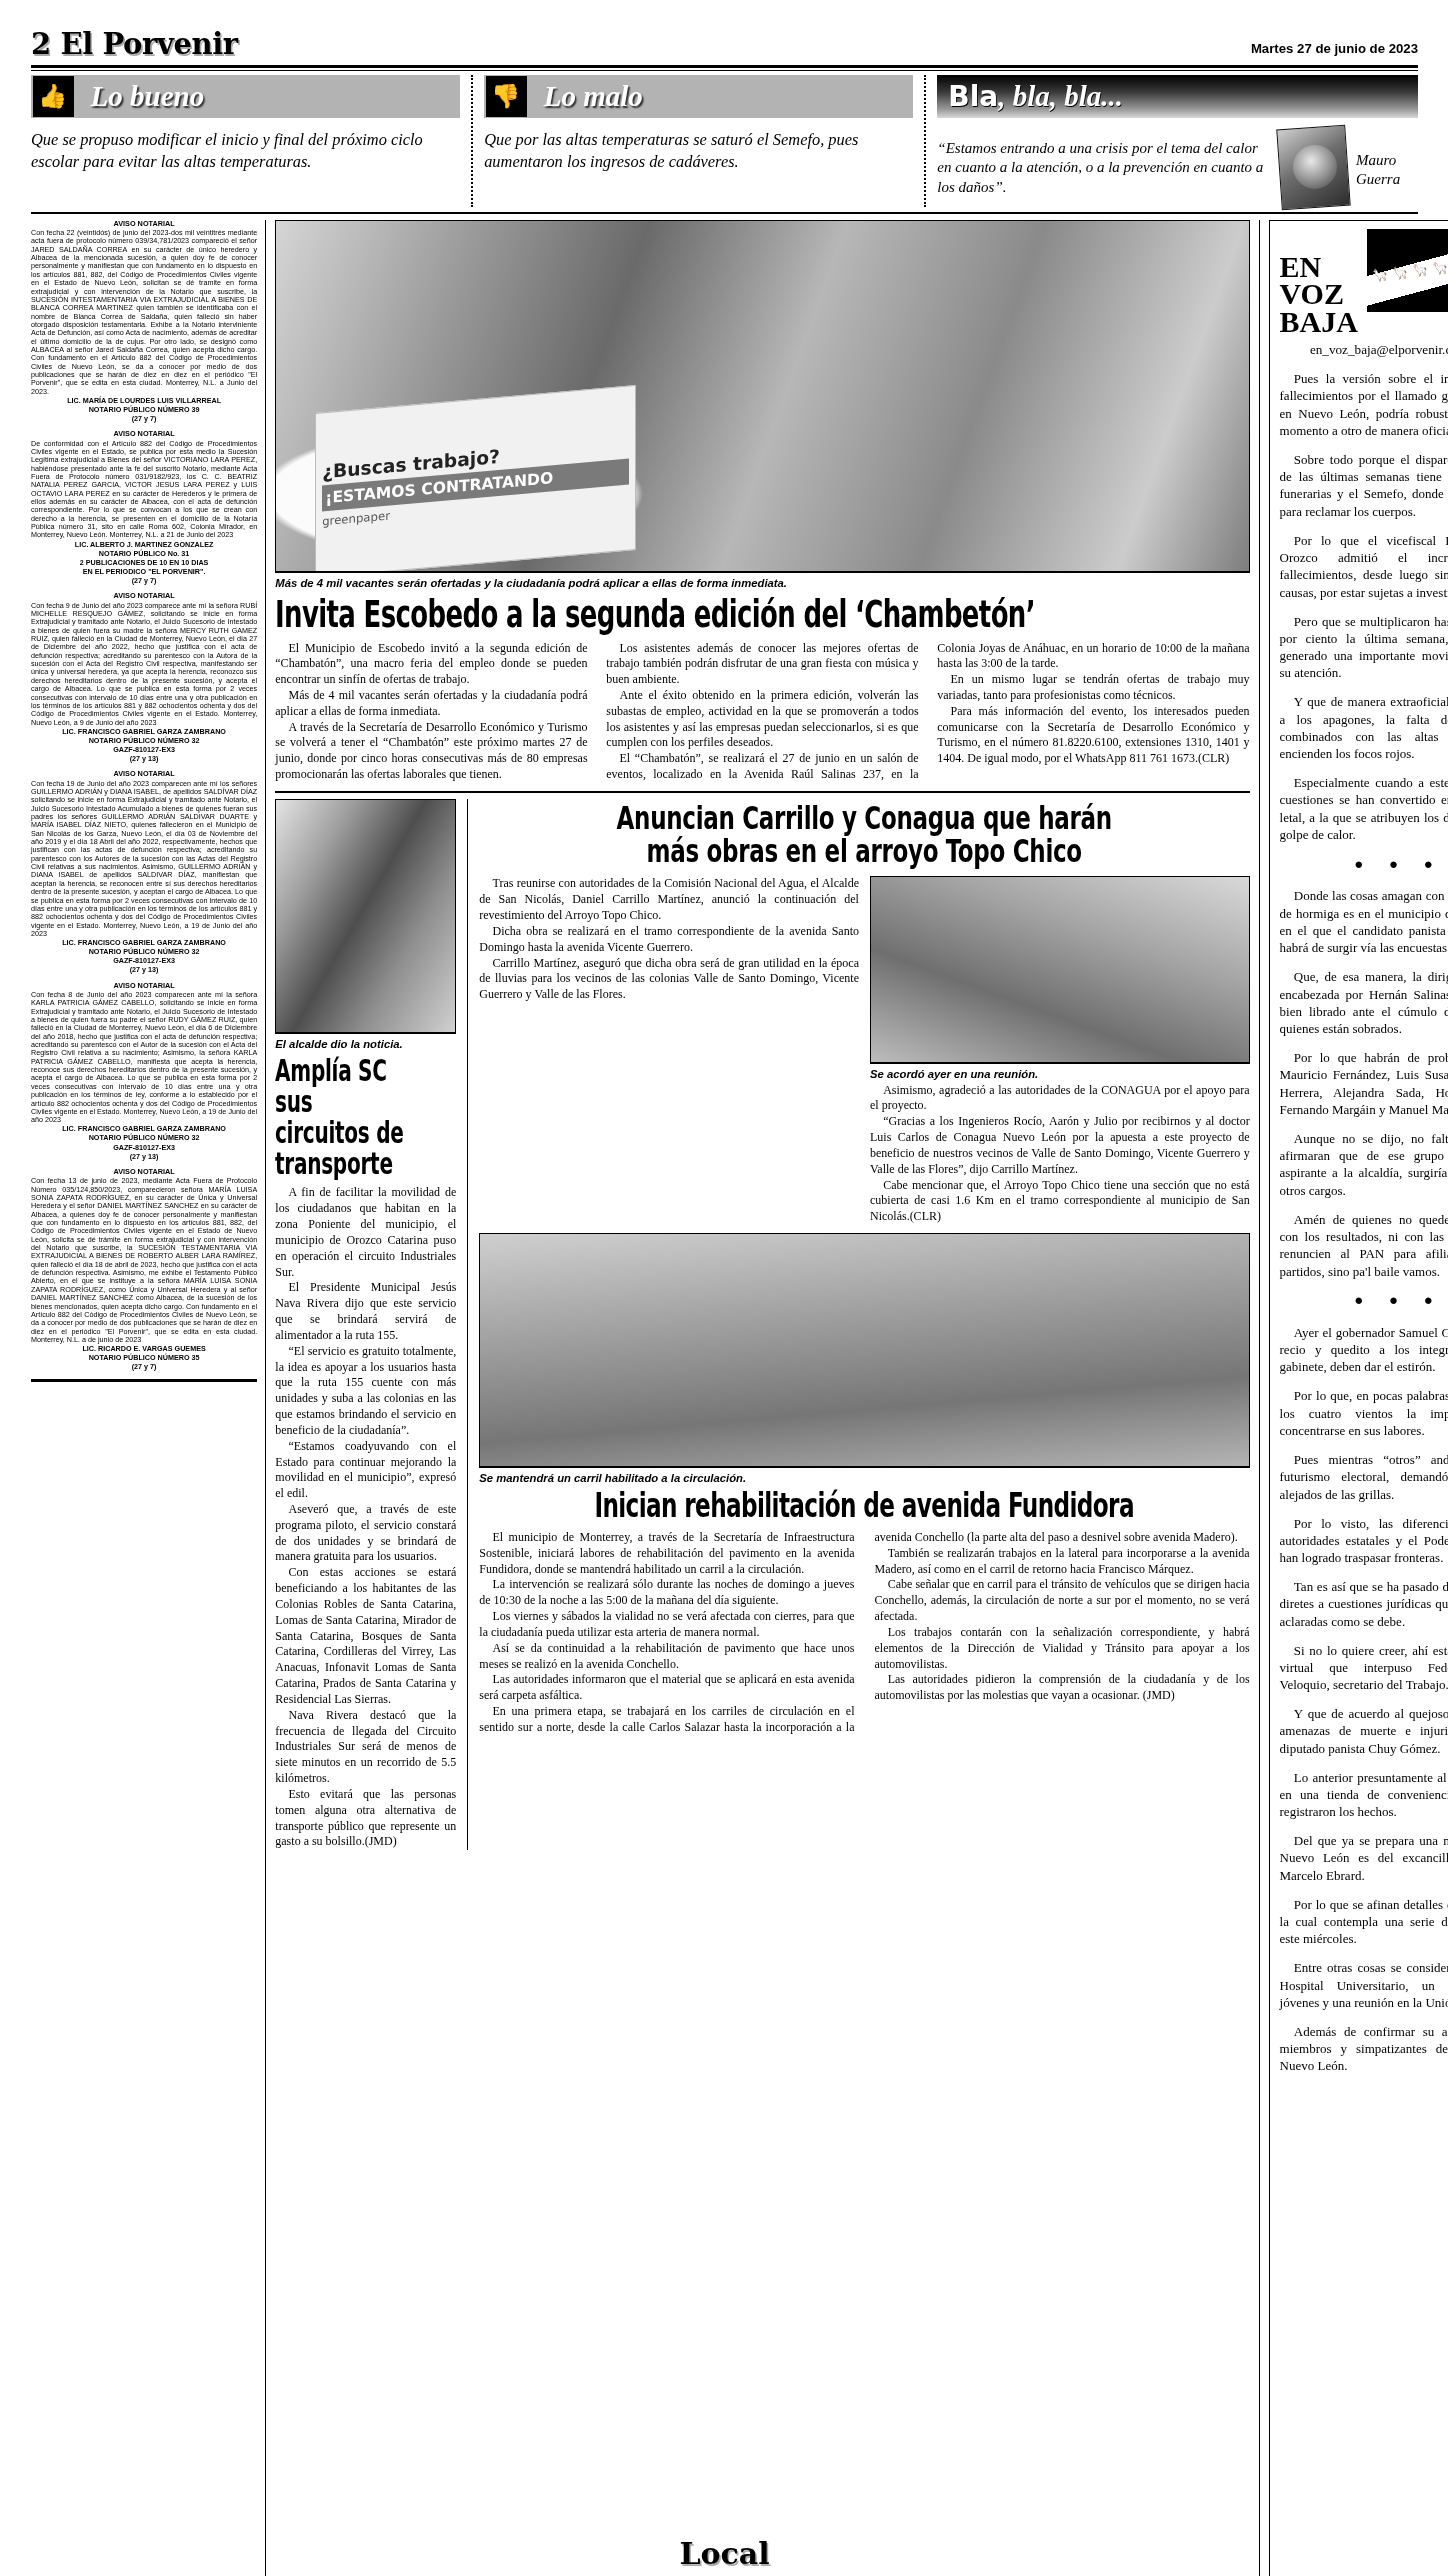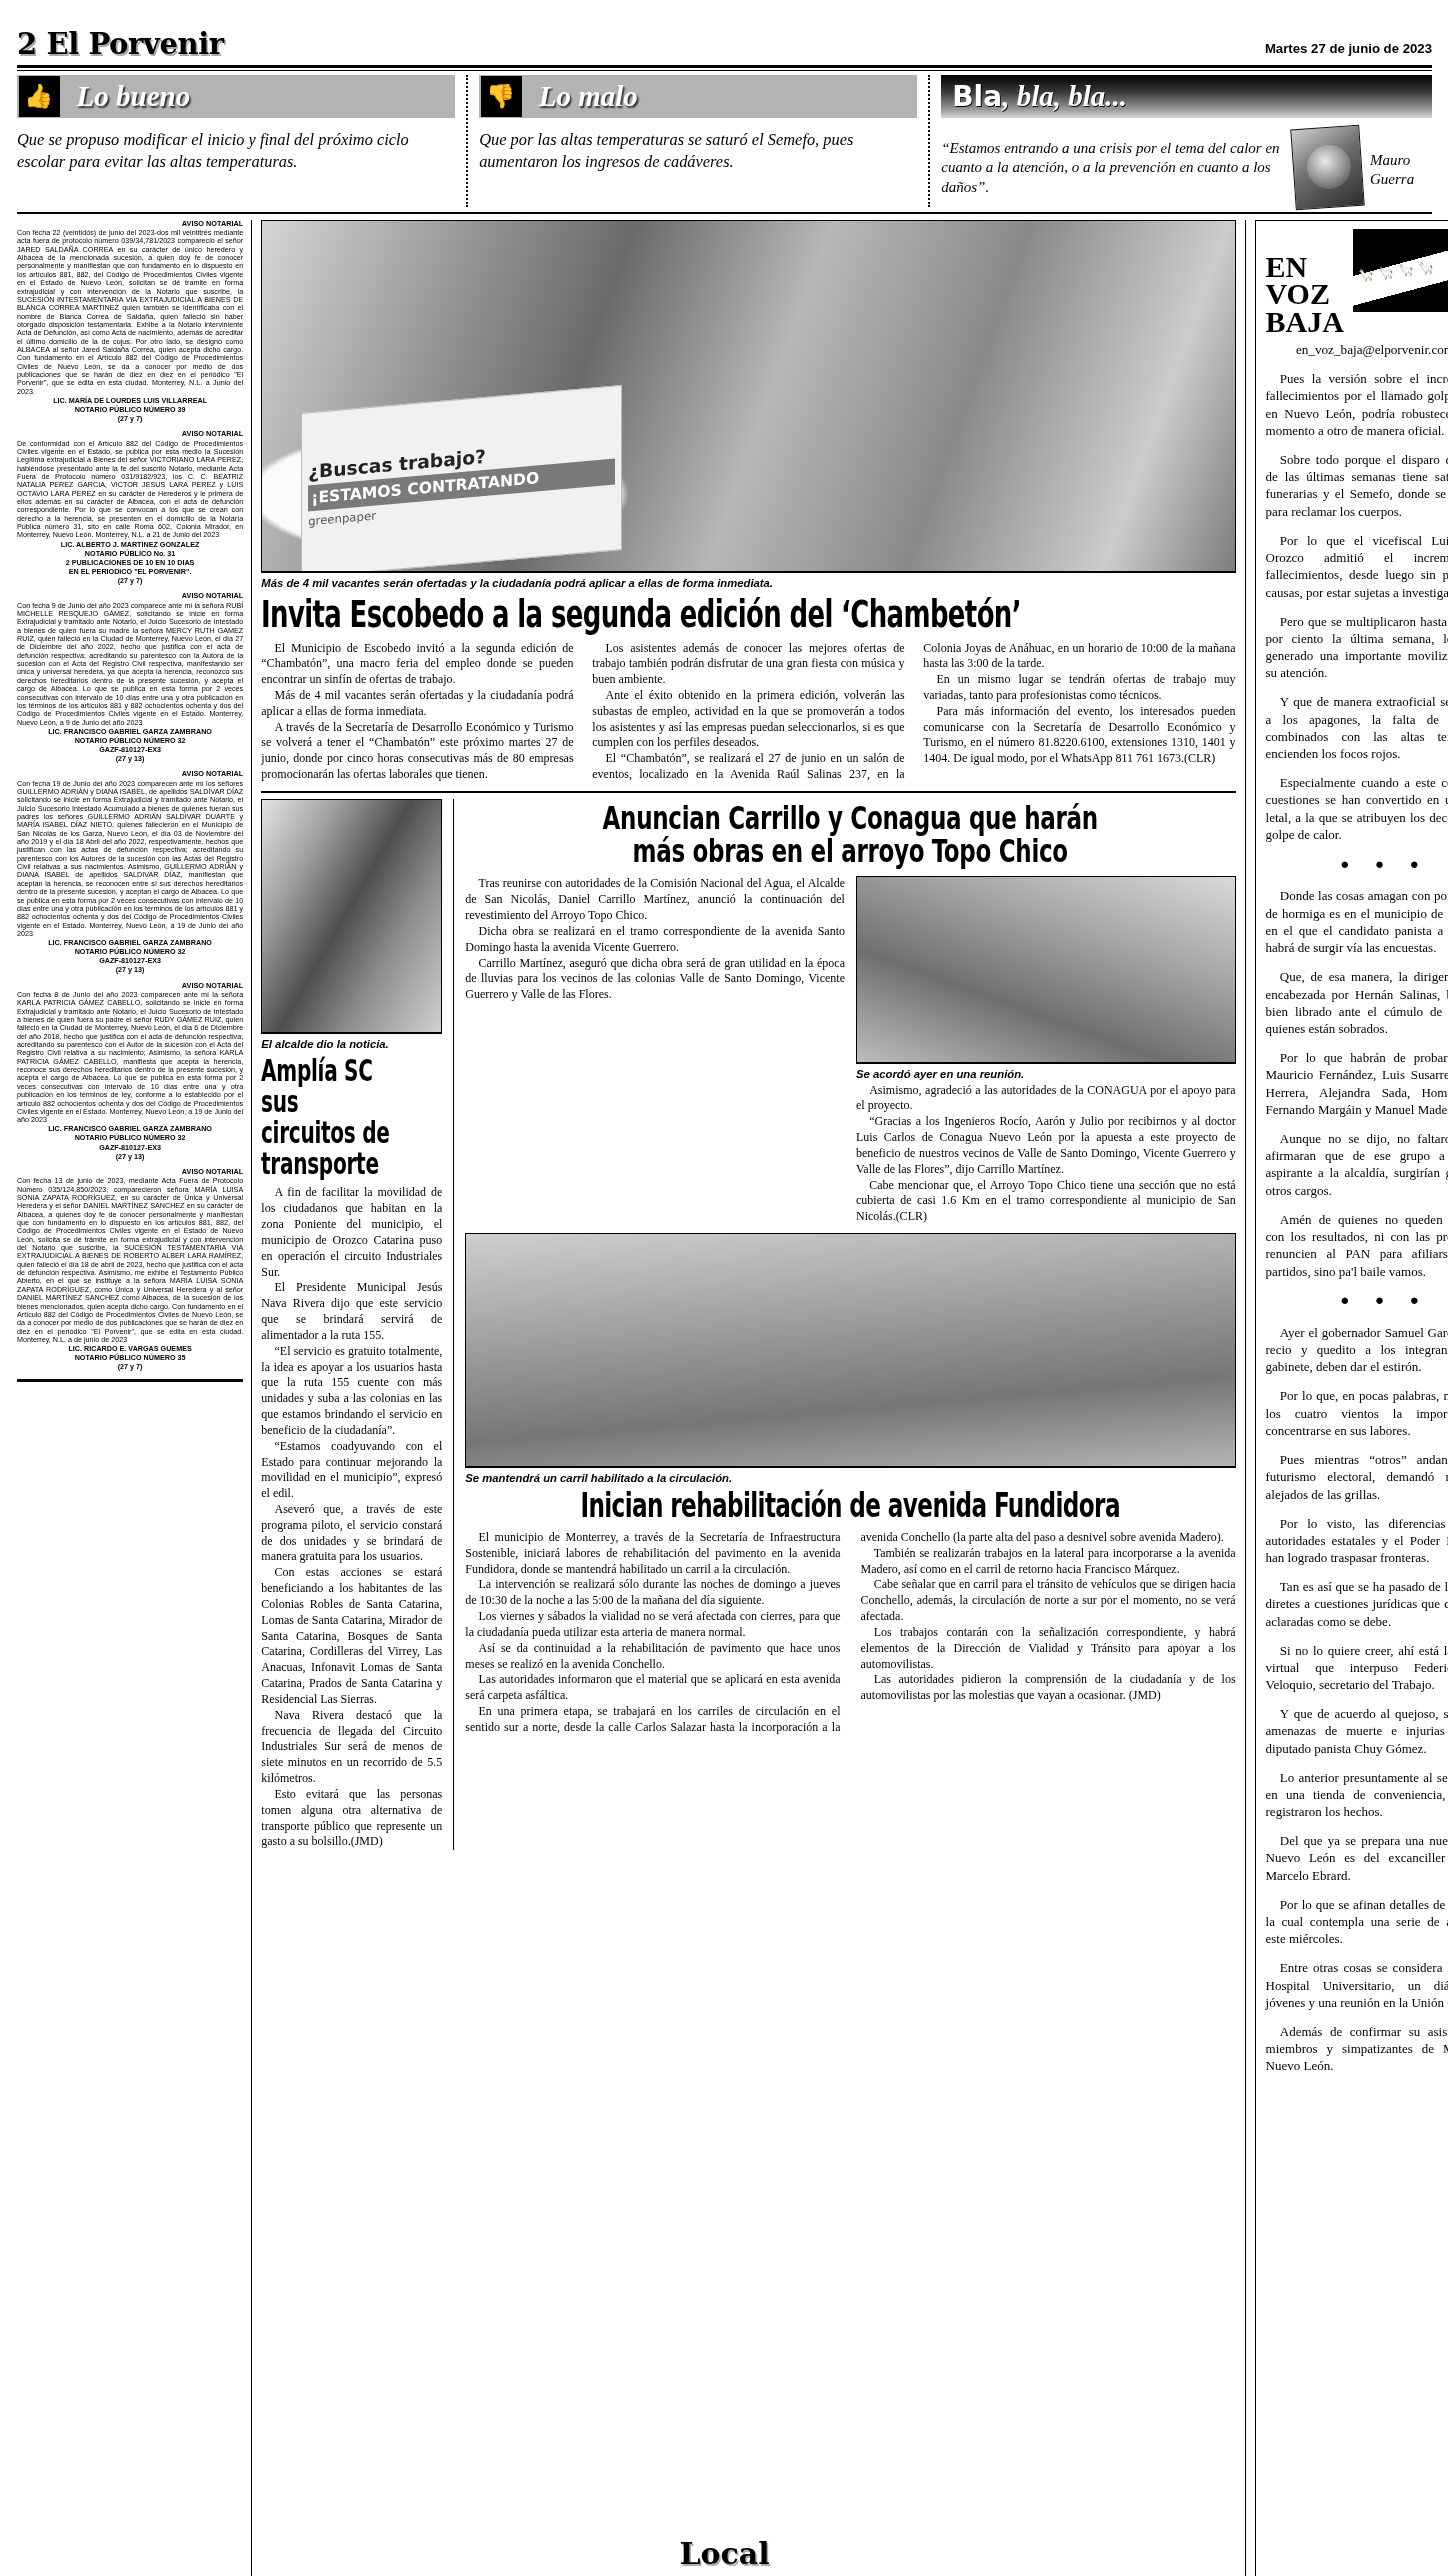--- a/index.html
+++ b/index.html
@@ -4,21 +4,21 @@
 <style>
   * { box-sizing: border-box; }
   html, body { margin:0; padding:0; background:#fff; }
   body {
     width:1449px; height:2576px;
     font-family:"Liberation Serif", serif;
     color:#000;
     position:relative;
     overflow:hidden;
   }
-  .page { width:1449px; height:2576px; position:relative; padding:0 17px;border-radius:18px; }
+  .page { width:1449px; height:2576px; position:relative; padding:0 31px;border-radius:18px; }
 
   
   .masthead {
     display:flex; align-items:flex-end; justify-content:space-between;
     height:61px; padding-top:26.5px;
   }
   .mh-left { font-family:"DejaVu Serif", serif; font-weight:bold;
              font-size:29px; letter-spacing:-0.4px;
              text-shadow:1.6px 1.6px 0 #aaa; white-space:nowrap; }
   .mh-center { font-family:"DejaVu Serif", serif; font-weight:bold;
@@ -66,21 +66,21 @@
   
   .grid { display:flex; margin-top:6.2px; height:2368px; }
   .col-legal { width:234px; flex:0 0 234px; padding-right:7.8px; }
   .col-main  { flex:1 1 auto; padding:0 9.3px; border-left:1.6px solid #000; border-right:1.6px solid #000;}
   .col-voz   { width:269px; flex:0 0 269px; padding-left:9.3px; }
 
   
   .avisos { font-family:"Liberation Sans", sans-serif; font-size:7.2px;
             line-height:1.16; text-align:justify; }
   .aviso { margin-bottom:7px; }
-  .aviso h4 { margin:0 0 0.8px; text-align:right; font-size:7.3px; font-weight:bold; }
+  .aviso h4 { margin:0 0 0.8px; text-align:center; font-size:7.3px; font-weight:bold; }
   .aviso p  { margin:0; }
   .aviso .sig { text-align:center; font-weight:bold; margin-top:0.8px; }
   .legal-endrule { border-top:3.9px solid #000; margin-top:6.2px; }
 
   
   .photo {
     width:100%; height:352px;
     background:
       radial-gradient(ellipse at 18% 78%, rgba(255,255,255,.95) 0 16%, transparent 17%),
       linear-gradient(110deg,#d5d5d5 0%,#9b9b9b 18%,#6a6a6a 34%,#b7b7b7 52%,#8a8a8a 70%,#cccccc 88%,#7d7d7d 100%),

